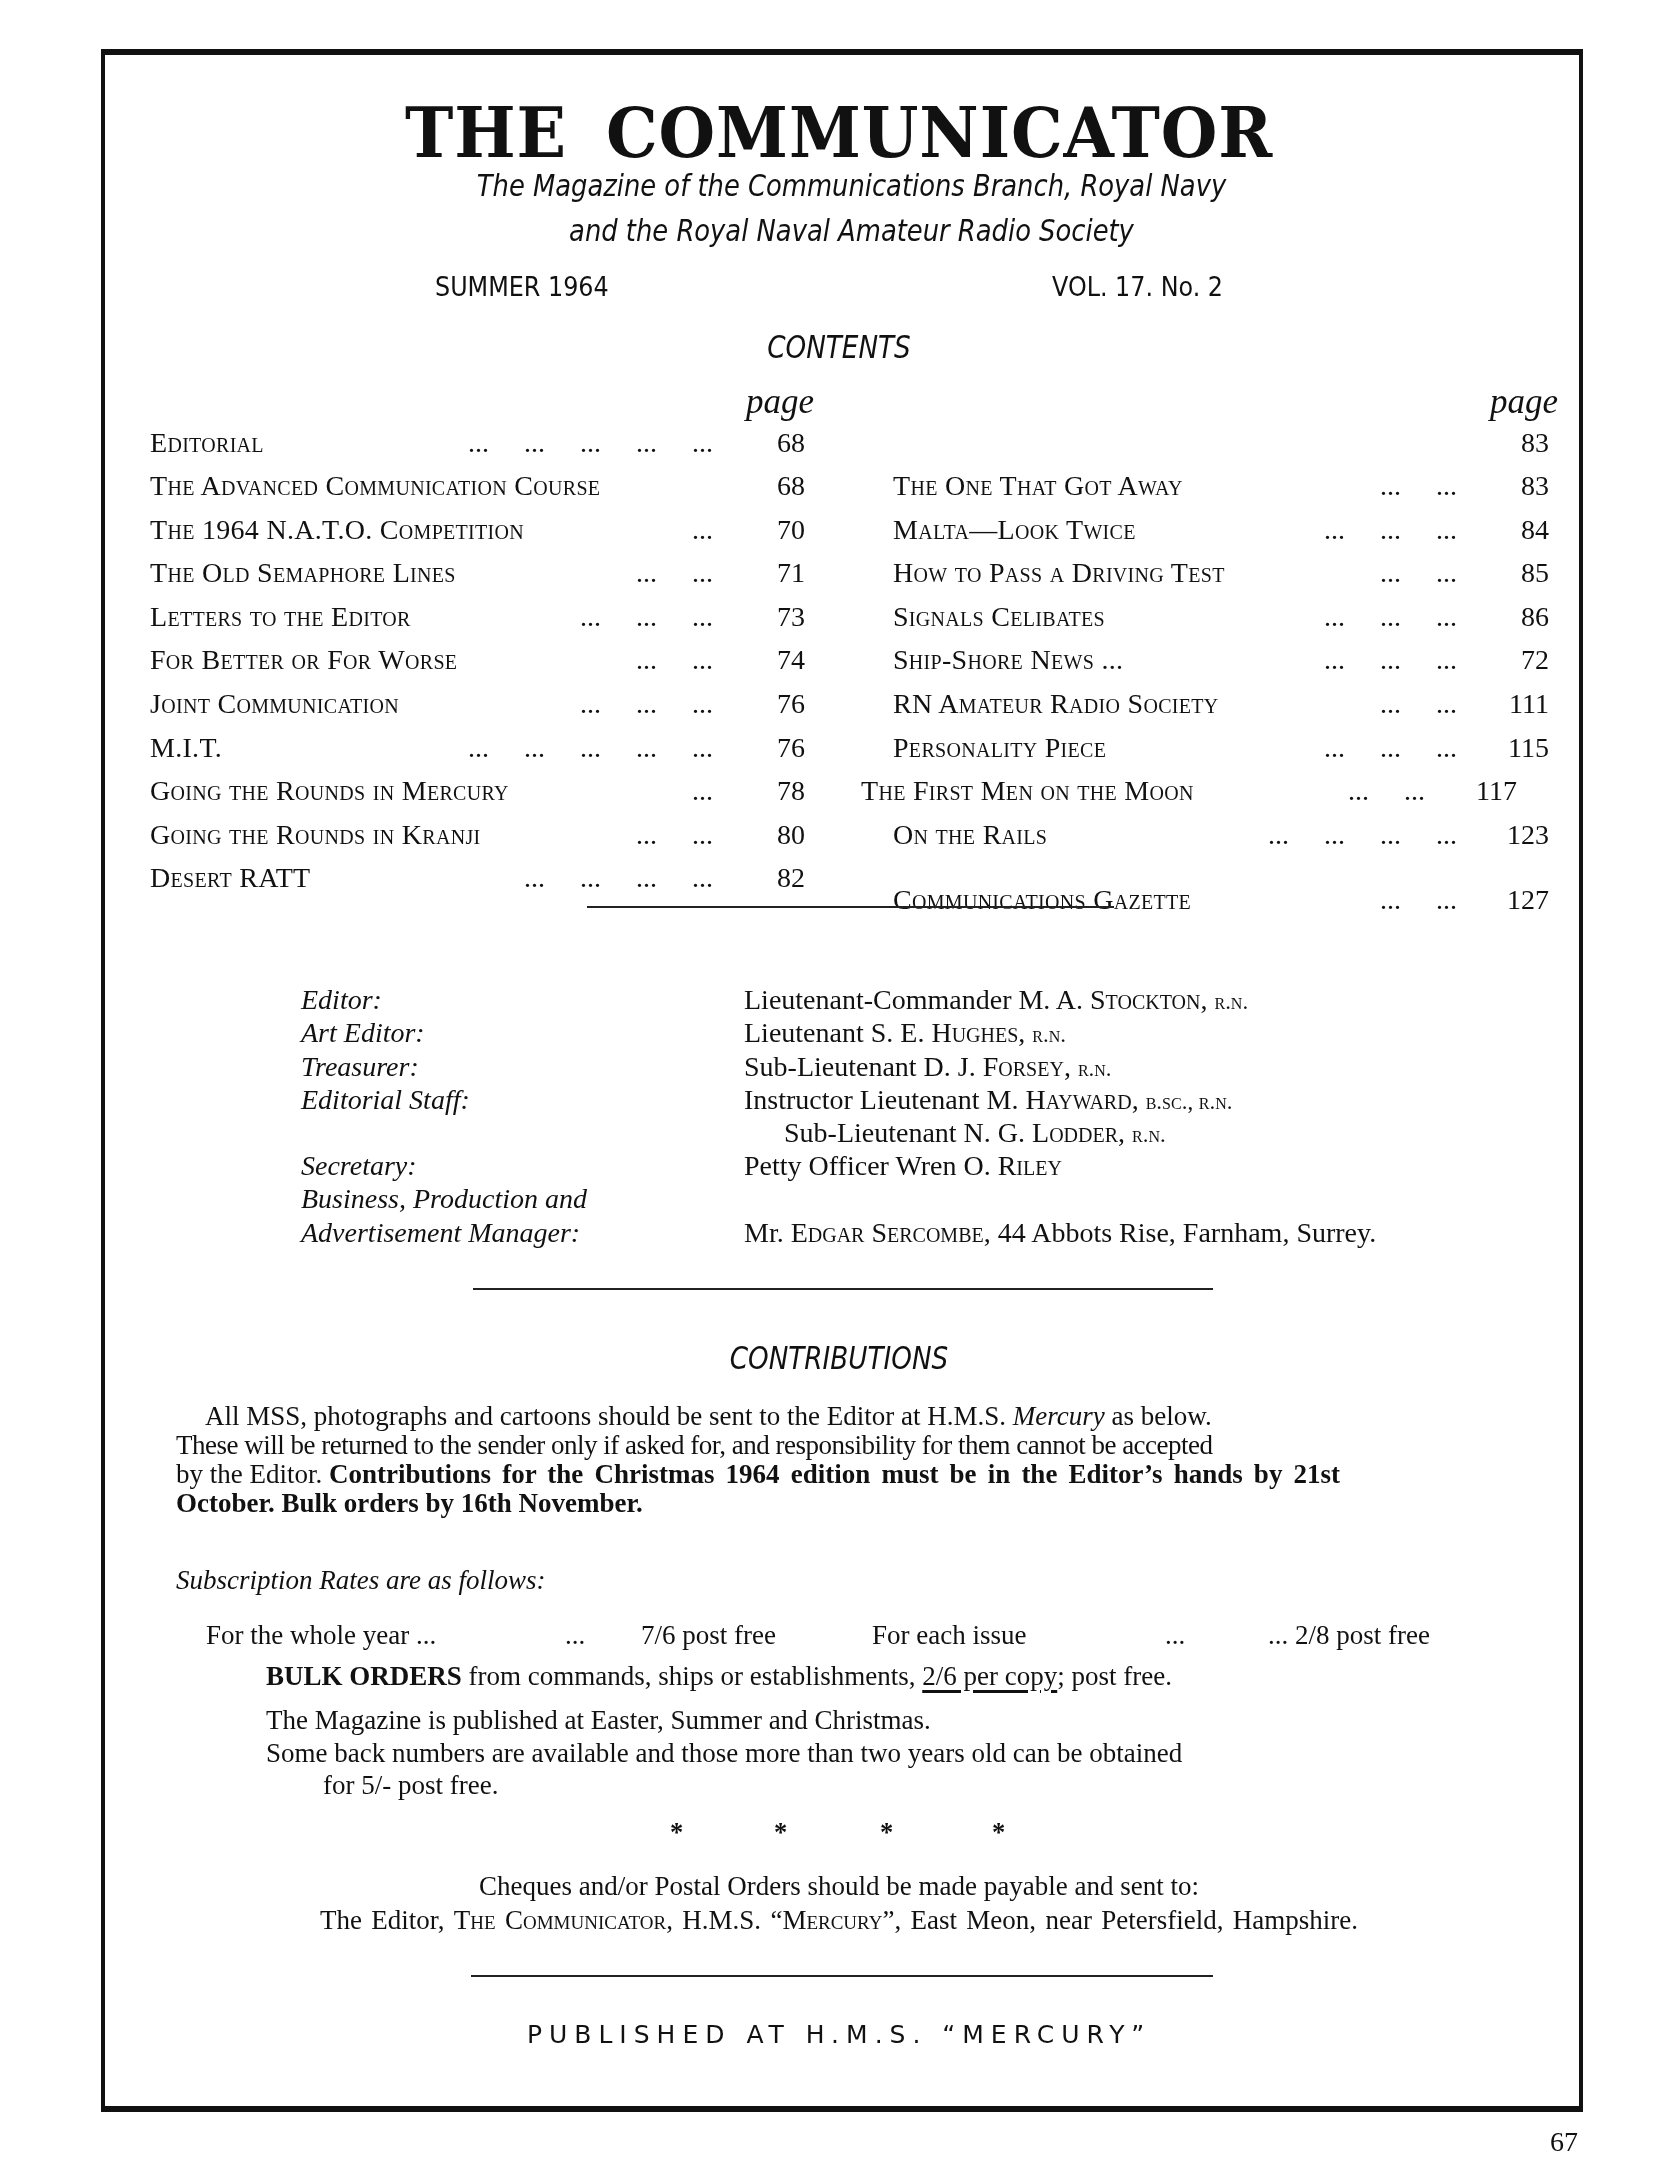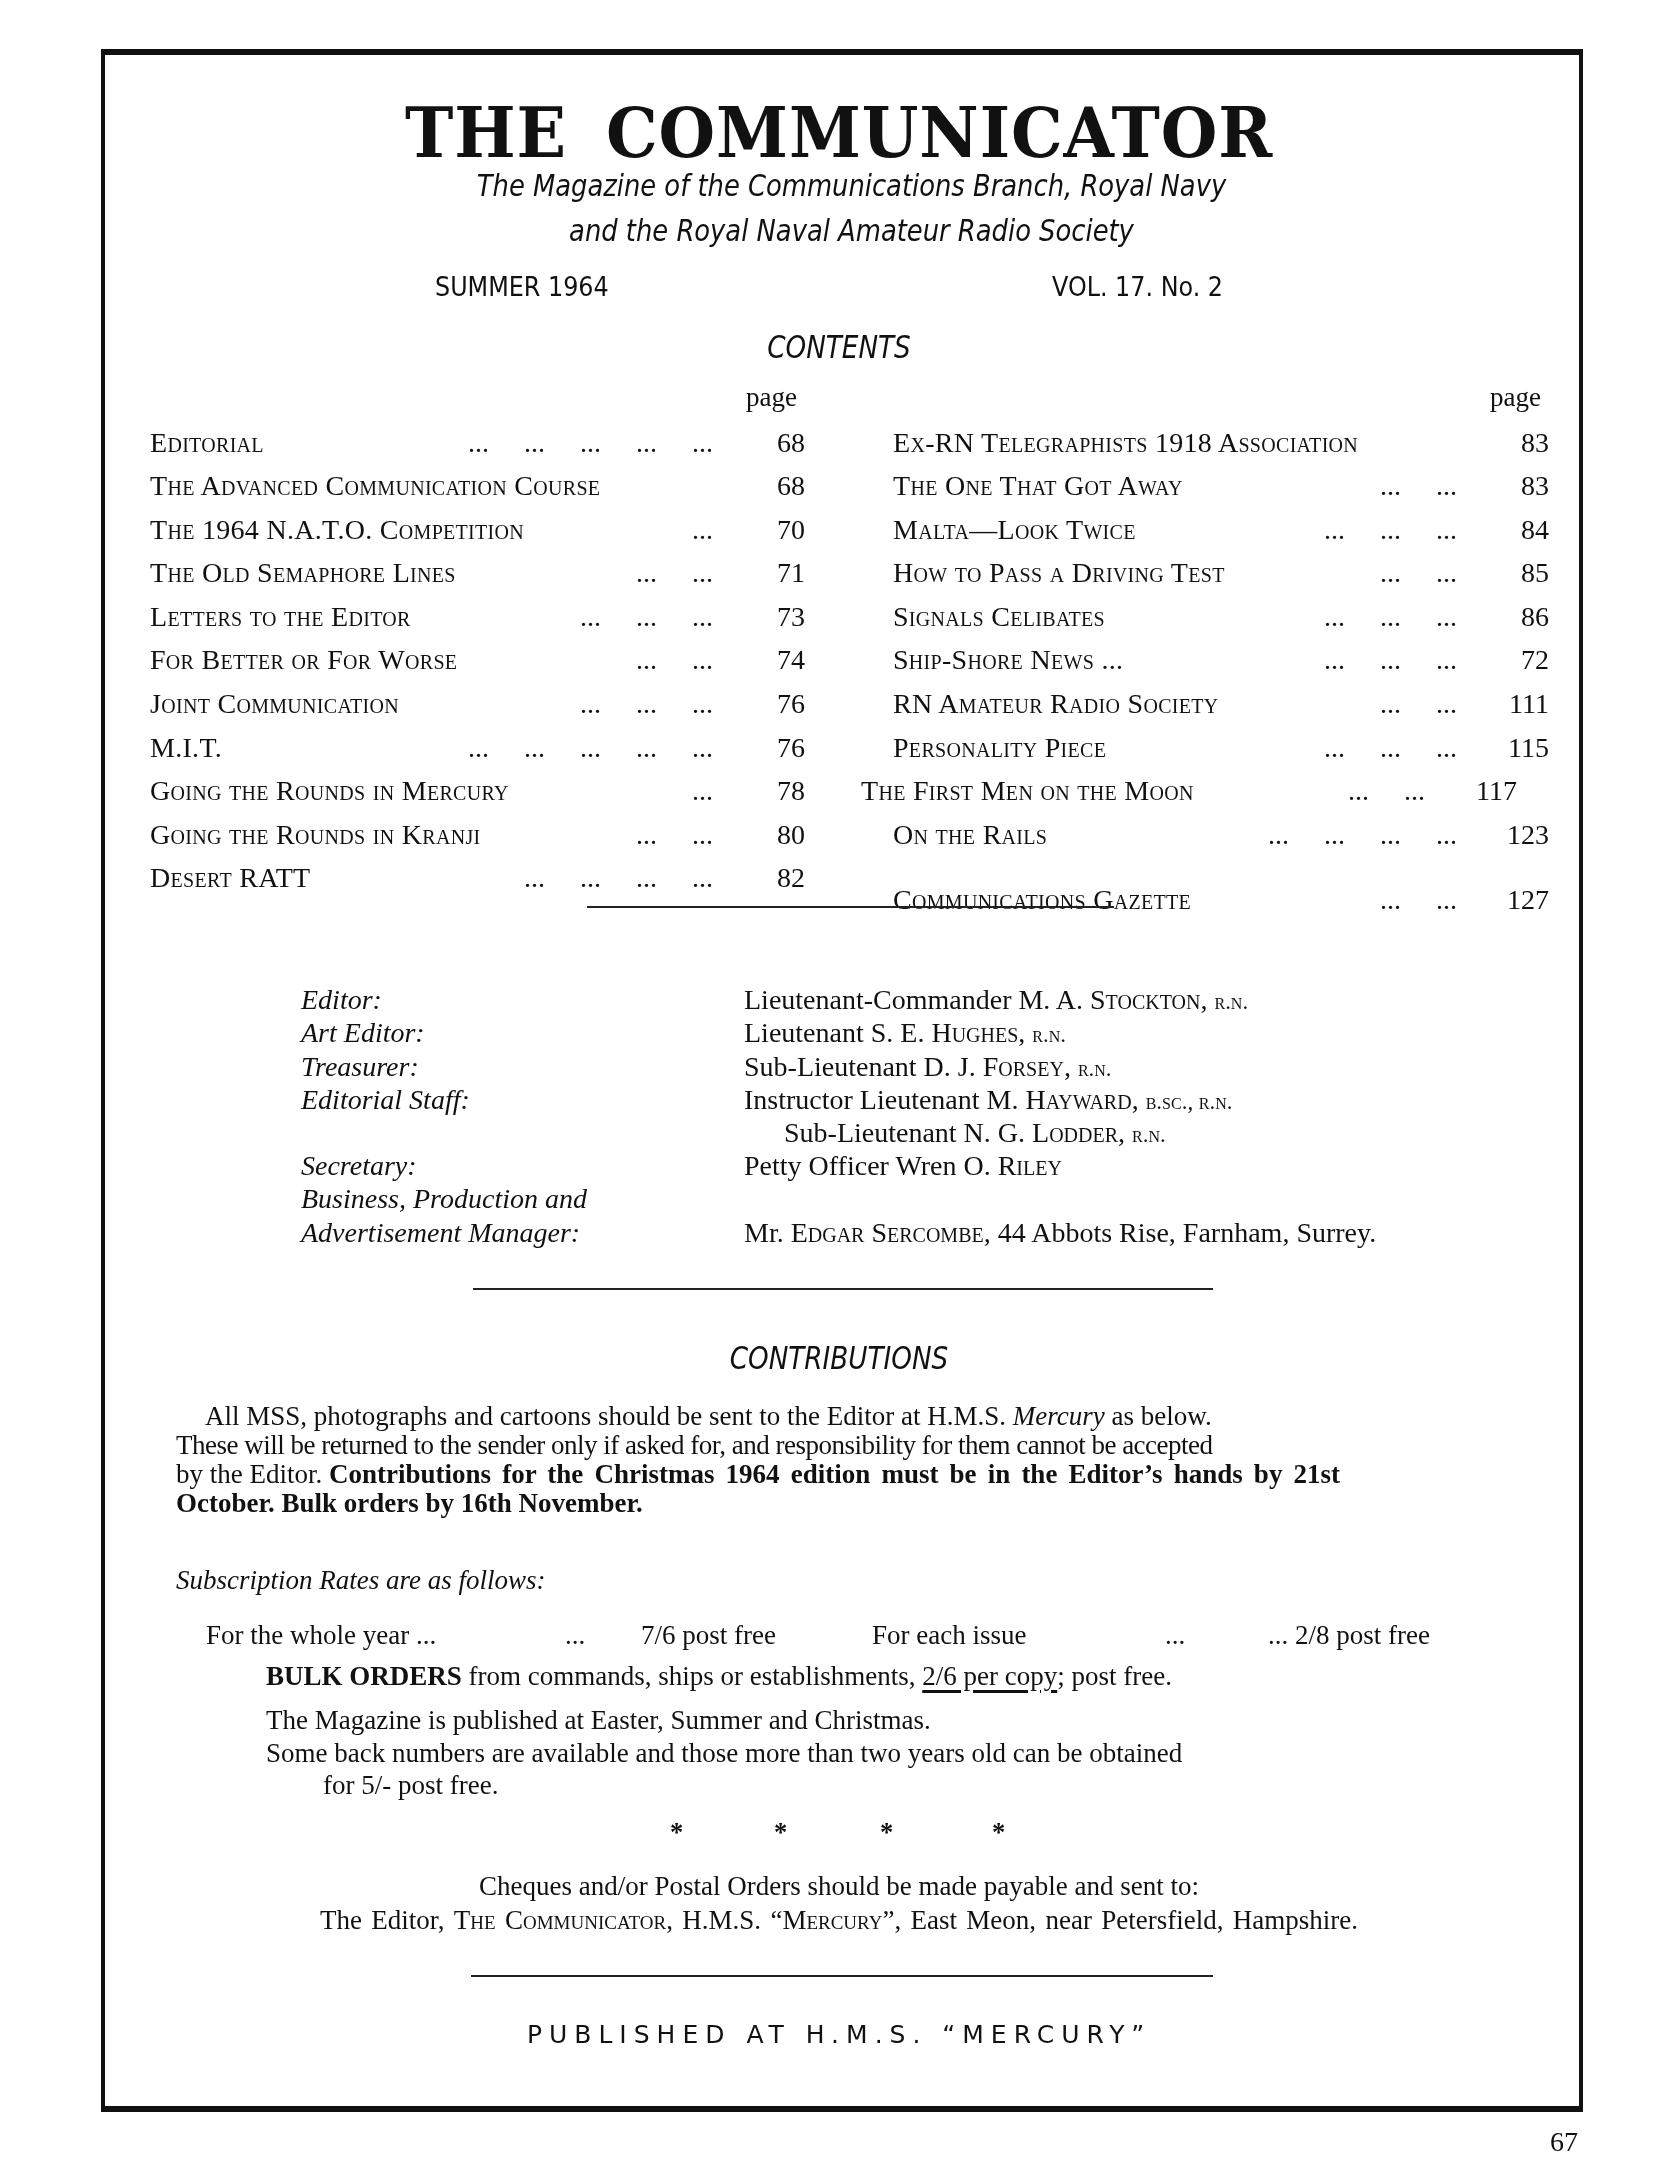--- a/index.html
+++ b/index.html
@@ -4,21 +4,21 @@
 <style>
   html,body{margin:0;padding:0;background:#ffffff;}
   body{width:1678px;height:2176px;position:relative;overflow:hidden;color:#111;font-family:"Liberation Serif","DejaVu Serif",serif;}
   .abs{position:absolute;white-space:nowrap;}
   .frame{position:absolute;left:101px;top:49px;width:1474px;height:2051px;border:4.4px solid #111;border-top-width:6.2px;border-bottom-width:6.2px;}
   .title{left:0;width:1678px;top:95px;text-align:center;font-family:"DejaVu Serif","Liberation Serif",serif;font-weight:bold;font-size:65px;letter-spacing:0.9px;transform:scaleY(1.05);}
   .title span.gap{display:inline-block;width:39px;}
   .sub{left:0;width:1703px;text-align:center;font-family:"DejaVu Sans","Liberation Sans",sans-serif;font-style:italic;font-size:30px;transform:scaleX(0.86);}
   .gill{font-family:"DejaVu Sans","Liberation Sans",sans-serif;font-size:26.5px;transform-origin:left center;transform:scaleX(0.9);}
   .contents-h{left:0;width:1678px;text-align:center;top:328px;font-family:"DejaVu Sans","Liberation Sans",sans-serif;font-style:italic;font-size:32px;transform:scaleX(0.82);}
-  .pagehdr{font-size:27px;}
+  .pagehdr{font-style:italic;font-size:35px;}
   .toc-row{position:absolute;height:39px;font-size:28px;line-height:39px;}
   .toc-title{position:absolute;left:0;top:0;white-space:nowrap;font-variant:small-caps;letter-spacing:0.3px;}
   .toc-dots{position:absolute;top:0;white-space:nowrap;letter-spacing:0;}
   .toc-page{position:absolute;right:0;top:0;text-align:right;}
   .rule{position:absolute;height:1.8px;background:#222;}
   .staff-label{position:absolute;left:301px;font-style:italic;font-size:28px;white-space:nowrap;}
   .staff-name{position:absolute;left:744px;font-size:28px;white-space:nowrap;}
   .sc{font-variant:small-caps;}
   .tiny-sc{font-variant:small-caps;font-size:0.82em;}
   .para{position:absolute;font-size:27px;white-space:nowrap;}
@@ -97,21 +97,20 @@
       <span class="toc-page">80</span>
     </div>
     <div class="toc-row" style="left: 150px; width: 655px; top: 858px;">
       <span class="toc-title">Desert RATT</span>
       <span class="toc-dots" style="right: 92px; white-space: pre;">...     ...     ...     ...</span>
       <span class="toc-page">82</span>
     </div>
   </div>
 <div id="toc-right">
     <div class="toc-row" style="left: 893px; width: 656px; top: 423px;">
-      <span class="toc-title">Ex-RN Telegraphists 1918 Association</span>
       <span class="toc-dots" style="right: 92px; white-space: pre;"></span>
       <span class="toc-page">83</span>
     </div>
     <div class="toc-row" style="left: 893px; width: 656px; top: 466px;">
       <span class="toc-title">The One That Got Away</span>
       <span class="toc-dots" style="right: 92px; white-space: pre;">...     ...</span>
       <span class="toc-page">83</span>
     </div>
     <div class="toc-row" style="left: 893px; width: 656px; top: 510px;">
       <span class="toc-title">Malta—Look Twice</span>

